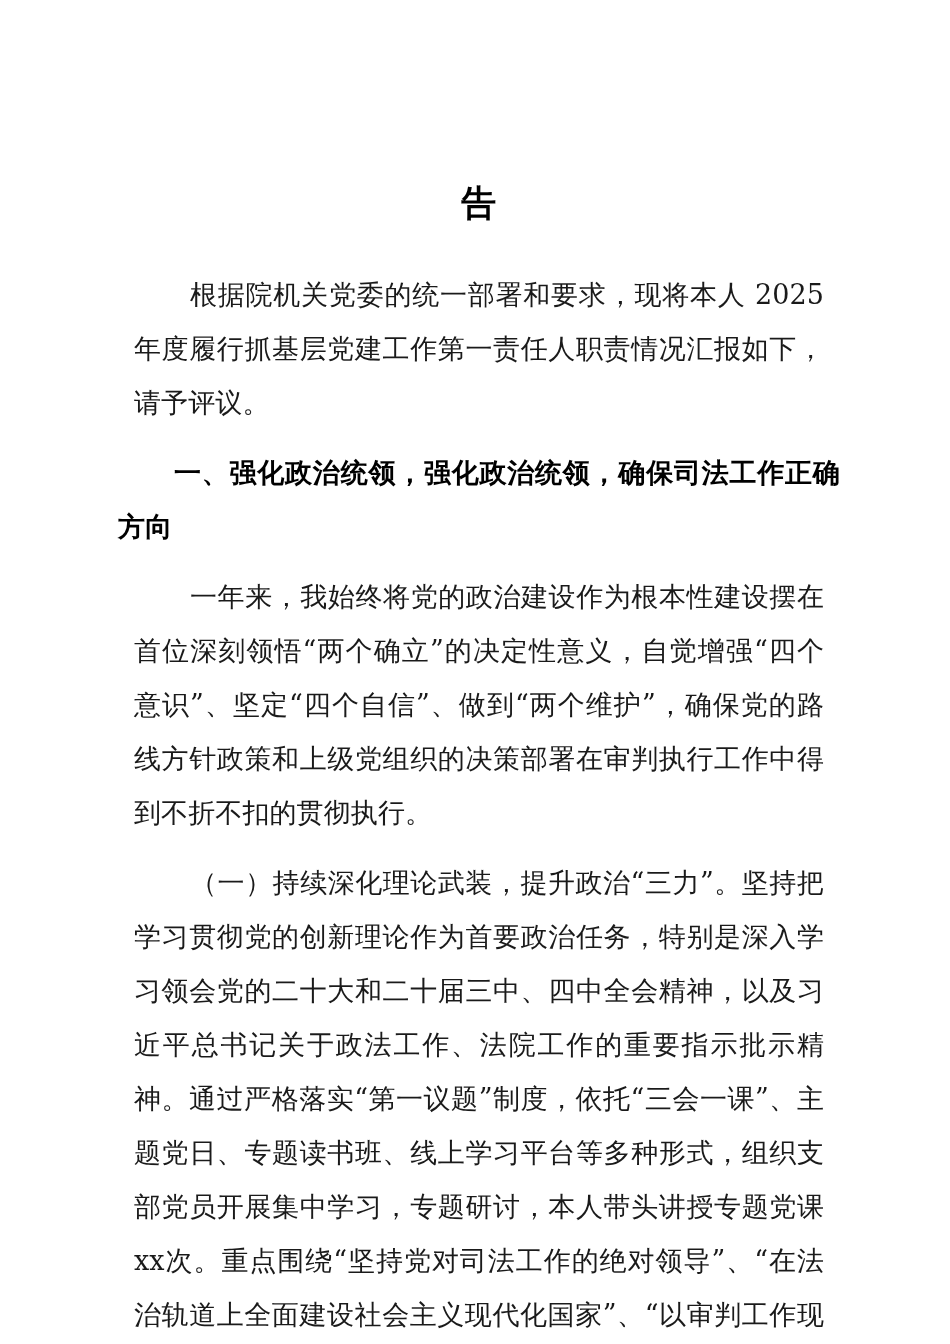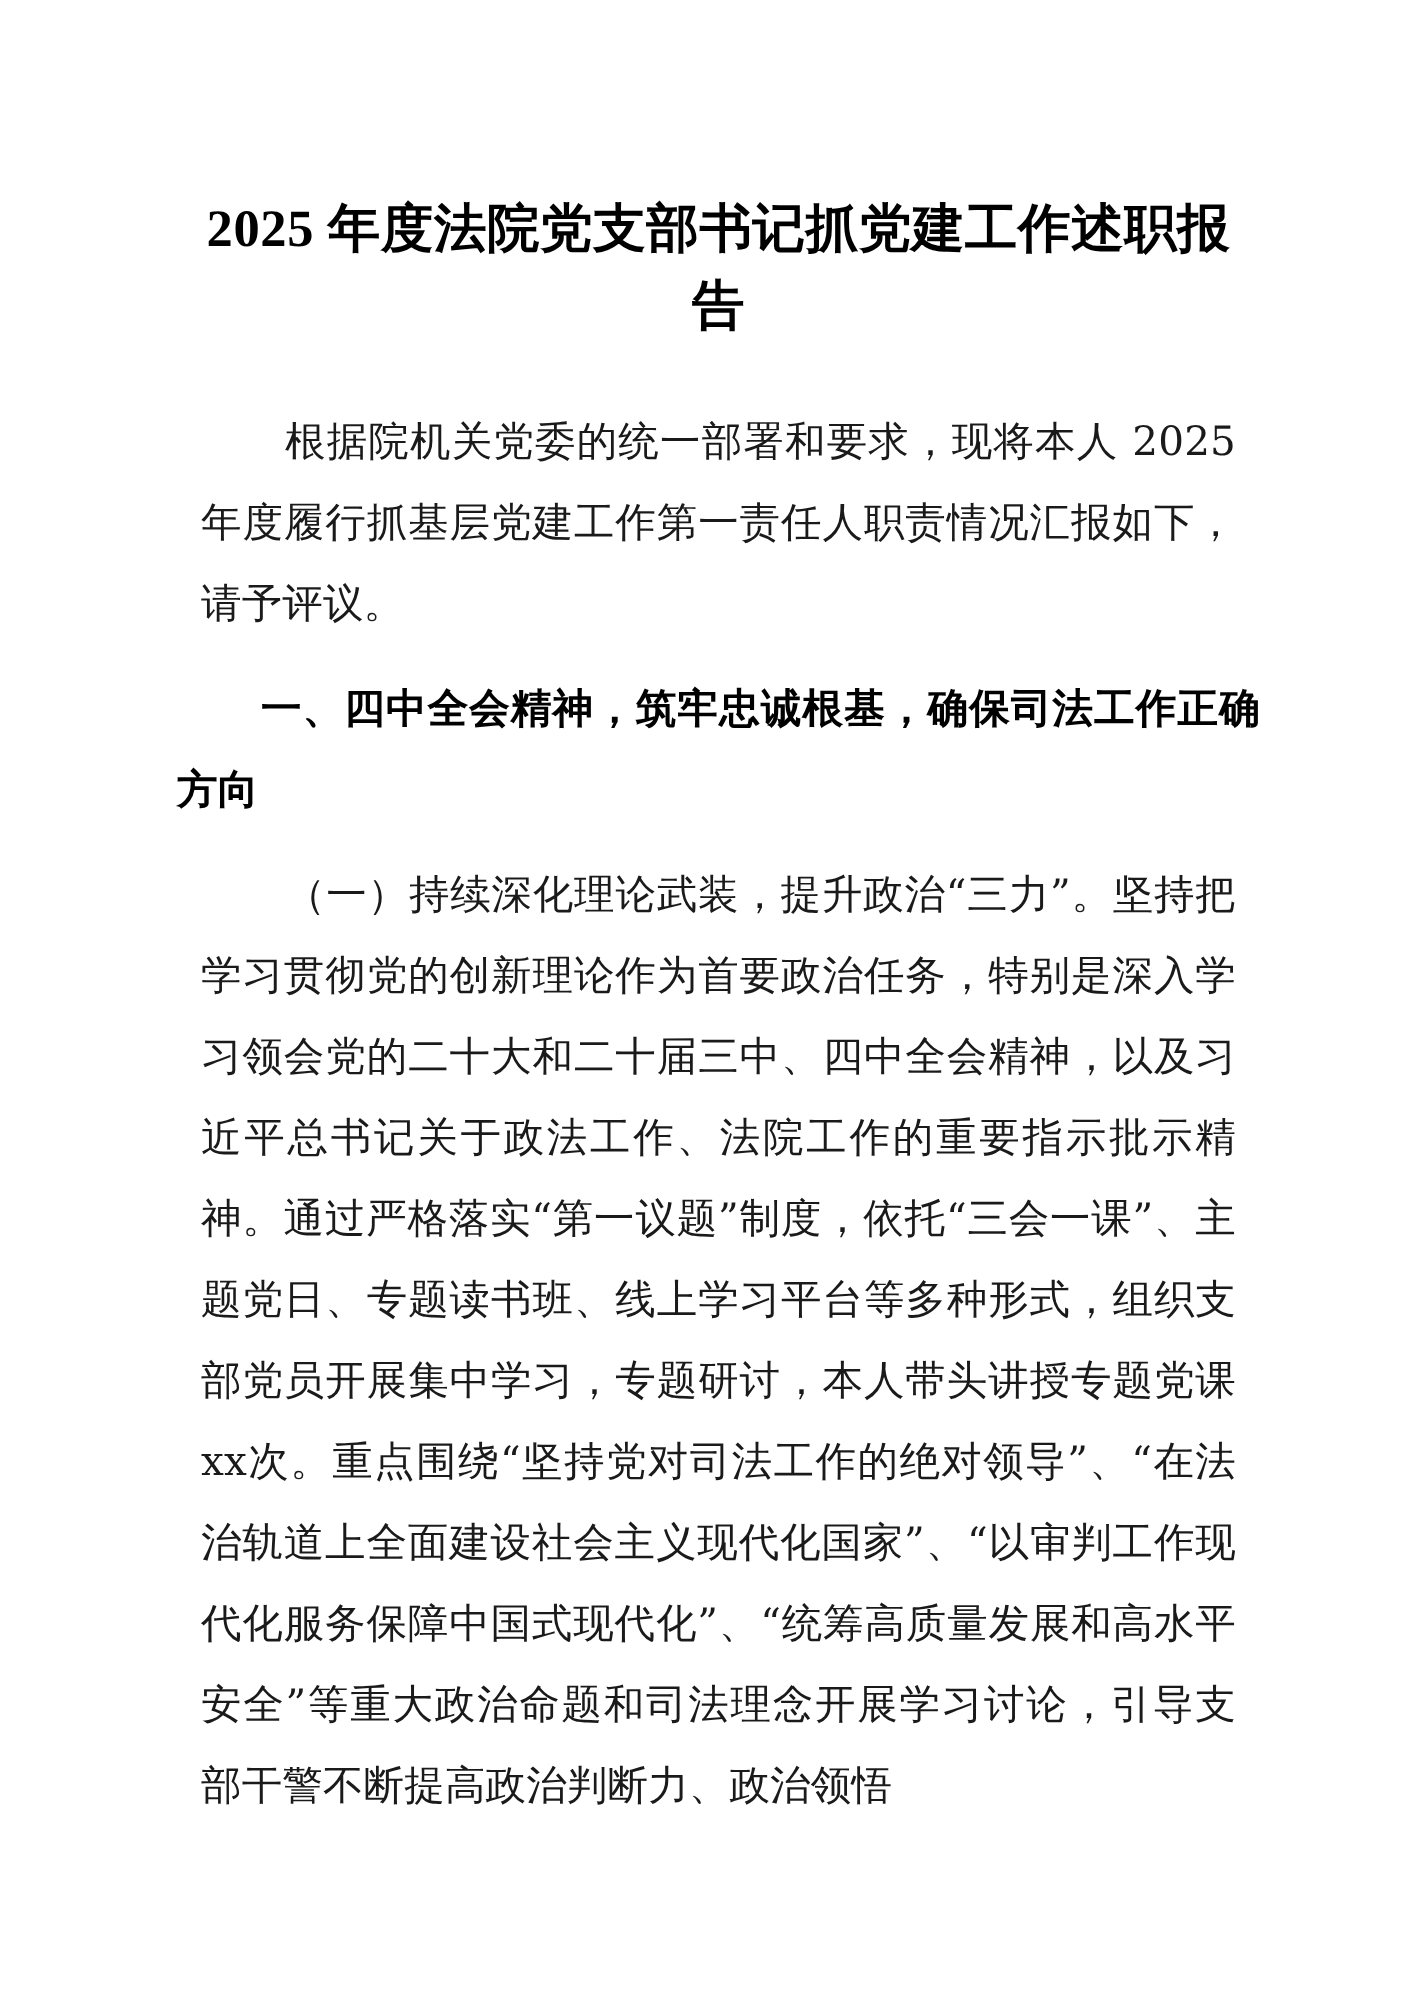--- a/index.html
+++ b/index.html
@@ -88,25 +88,26 @@
     text-indent: 56px;
   }
 </style>
 </head>
 <body>
 
 <div class="page">
   <div class="content">
 
     <h1 class="doc-title">
-      <span>2025 年度法院党支部书记抓党建工作述职报</span><br>
+      <br>
       <span>告</span>
     </h1>
 
     <p class="para first-para">根据院机关党委的统一部署和要求，现将本人 2025 年度履行抓基层党建工作第一责任人职责情况汇报如下，请予评议。</p>
 
-    <p class="heading-1">一、四中全会精神，筑牢忠诚根基，确保司法工作正确方向</p>
+    <p class="heading-1">一、强化政治统领，强化政治统领，确保司法工作正确方向</p>
 
+    <p class="para">一年来，我始终将党的政治建设作为根本性建设摆在首位深刻领悟“两个确立”的决定性意义，自觉增强“四个意识”、坚定“四个自信”、做到“两个维护”，确保党的路线方针政策和上级党组织的决策部署在审判执行工作中得到不折不扣的贯彻执行。</p>
 
     <p class="para clipped">（一）持续深化理论武装，提升政治“三力”。坚持把学习贯彻党的创新理论作为首要政治任务，特别是深入学习领会党的二十大和二十届三中、四中全会精神，以及习近平总书记关于政法工作、法院工作的重要指示批示精神。通过严格落实“第一议题”制度，依托“三会一课”、主题党日、专题读书班、线上学习平台等多种形式，组织支部党员开展集中学习，专题研讨，本人带头讲授专题党课xx次。重点围绕“坚持党对司法工作的绝对领导”、“在法治轨道上全面建设社会主义现代化国家”、“以审判工作现代化服务保障中国式现代化”、“统筹高质量发展和高水平安全”等重大政治命题和司法理念开展学习讨论，引导支部干警不断提高政治判断力、政治领悟</p>
 
   </div>
 </div>
 
 </body></html>

